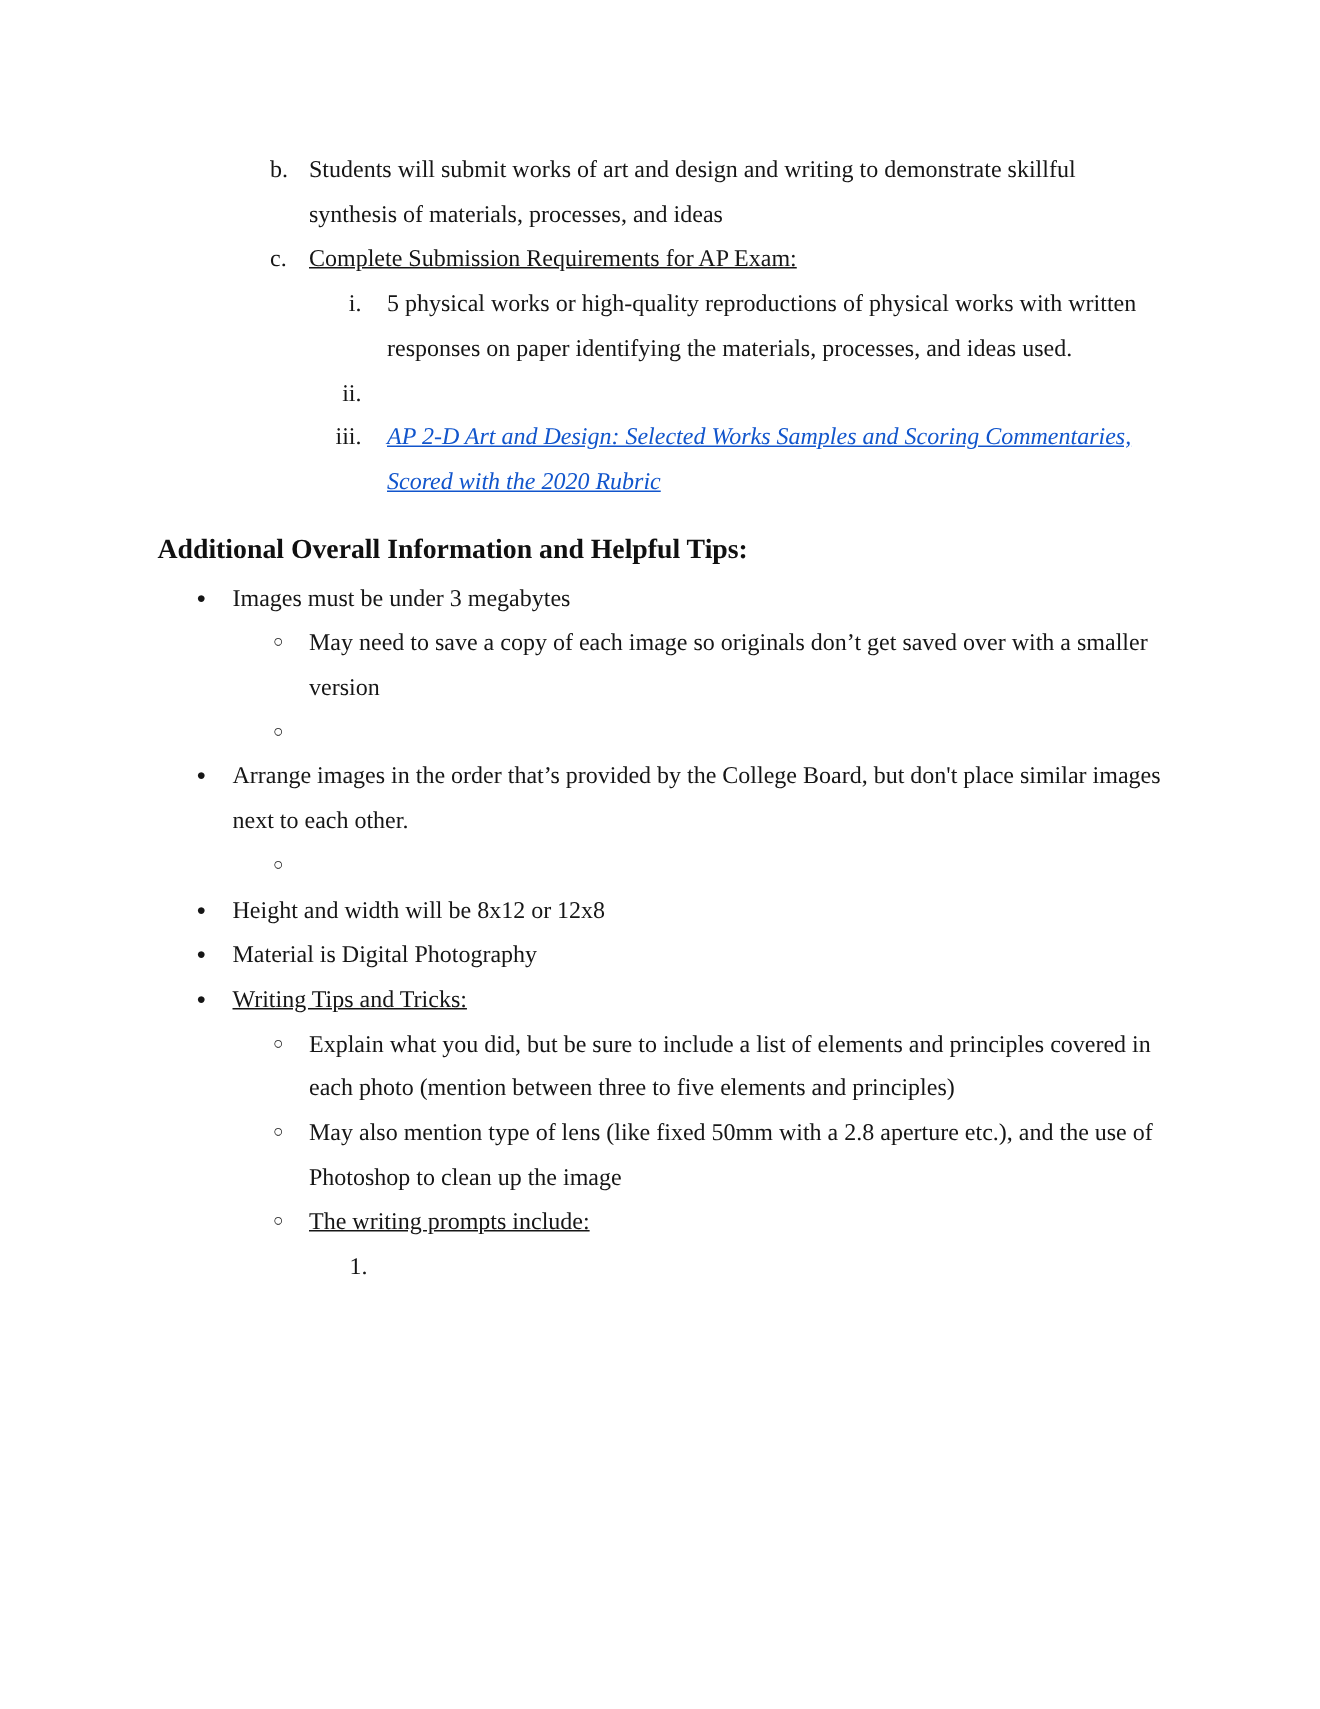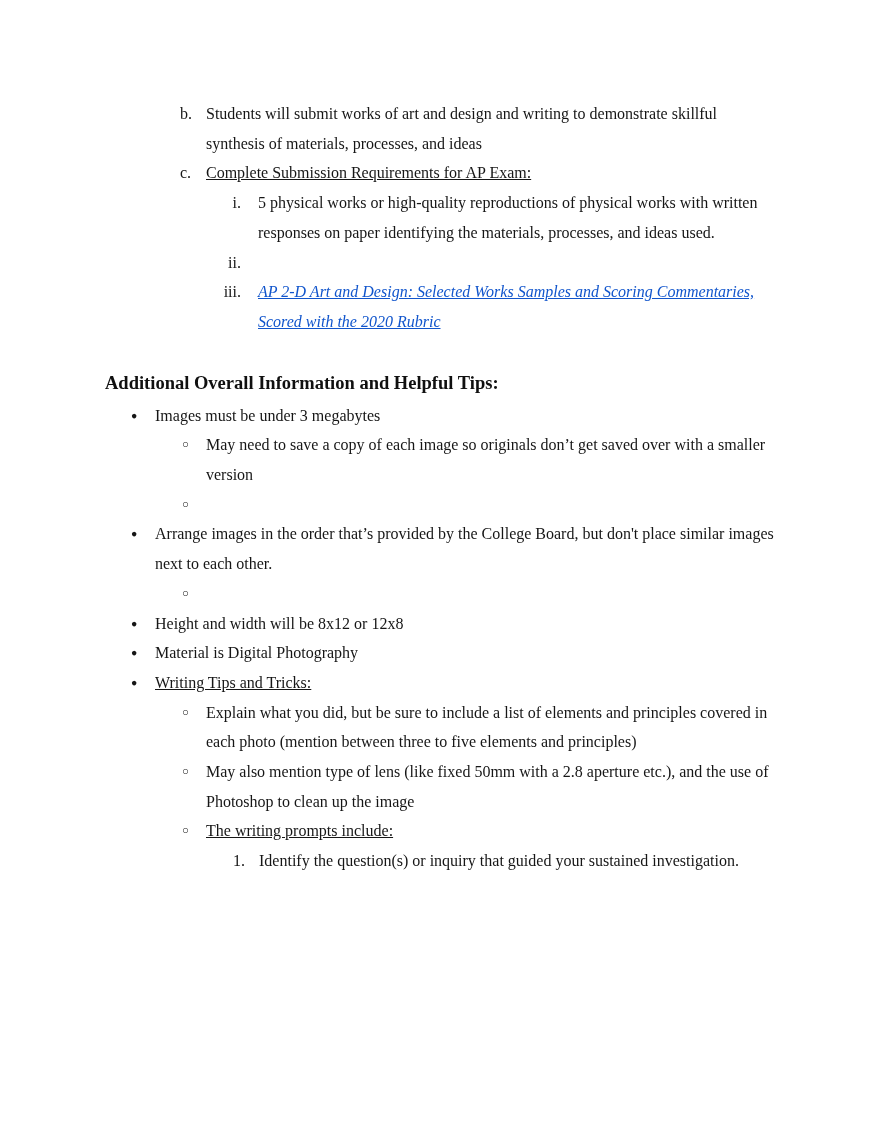--- a/index.html
+++ b/index.html
@@ -37,21 +37,21 @@
   .num { padding-left: 128px; }
   .num > .m { width: 26px; }
 
   .u { text-decoration: underline; }
   a.link { color: #1155cc; text-decoration: underline; cursor: pointer; font-style: italic; }
 
   .heading {
     font-size: 18.5px;
     font-weight: 700;
     line-height: 31px;
-    margin: 31px 0 2px 0;
+    margin: 15px 0 2px 0;
     color: #101010;
   }
 </style>
 </head>
 <body>
 
 <div class="page">
 
   <div class="li alpha">
     <span class="m">b.</span>
@@ -127,16 +127,15 @@
     <span class="t">May also mention type of lens (like fixed 50mm with a 2.8 aperture etc.), and the use of Photoshop to clean up the image</span>
   </div>
 
   <div class="li b2">
     <span class="m">○</span>
     <span class="t u">The writing prompts include:</span>
   </div>
 
   <div class="li num">
     <span class="m">1.</span>
-    <span class="t">Identify the question(s) or inquiry that guided your sustained investigation.</span>
   </div>
 
 </div>
 
 </body></html>

